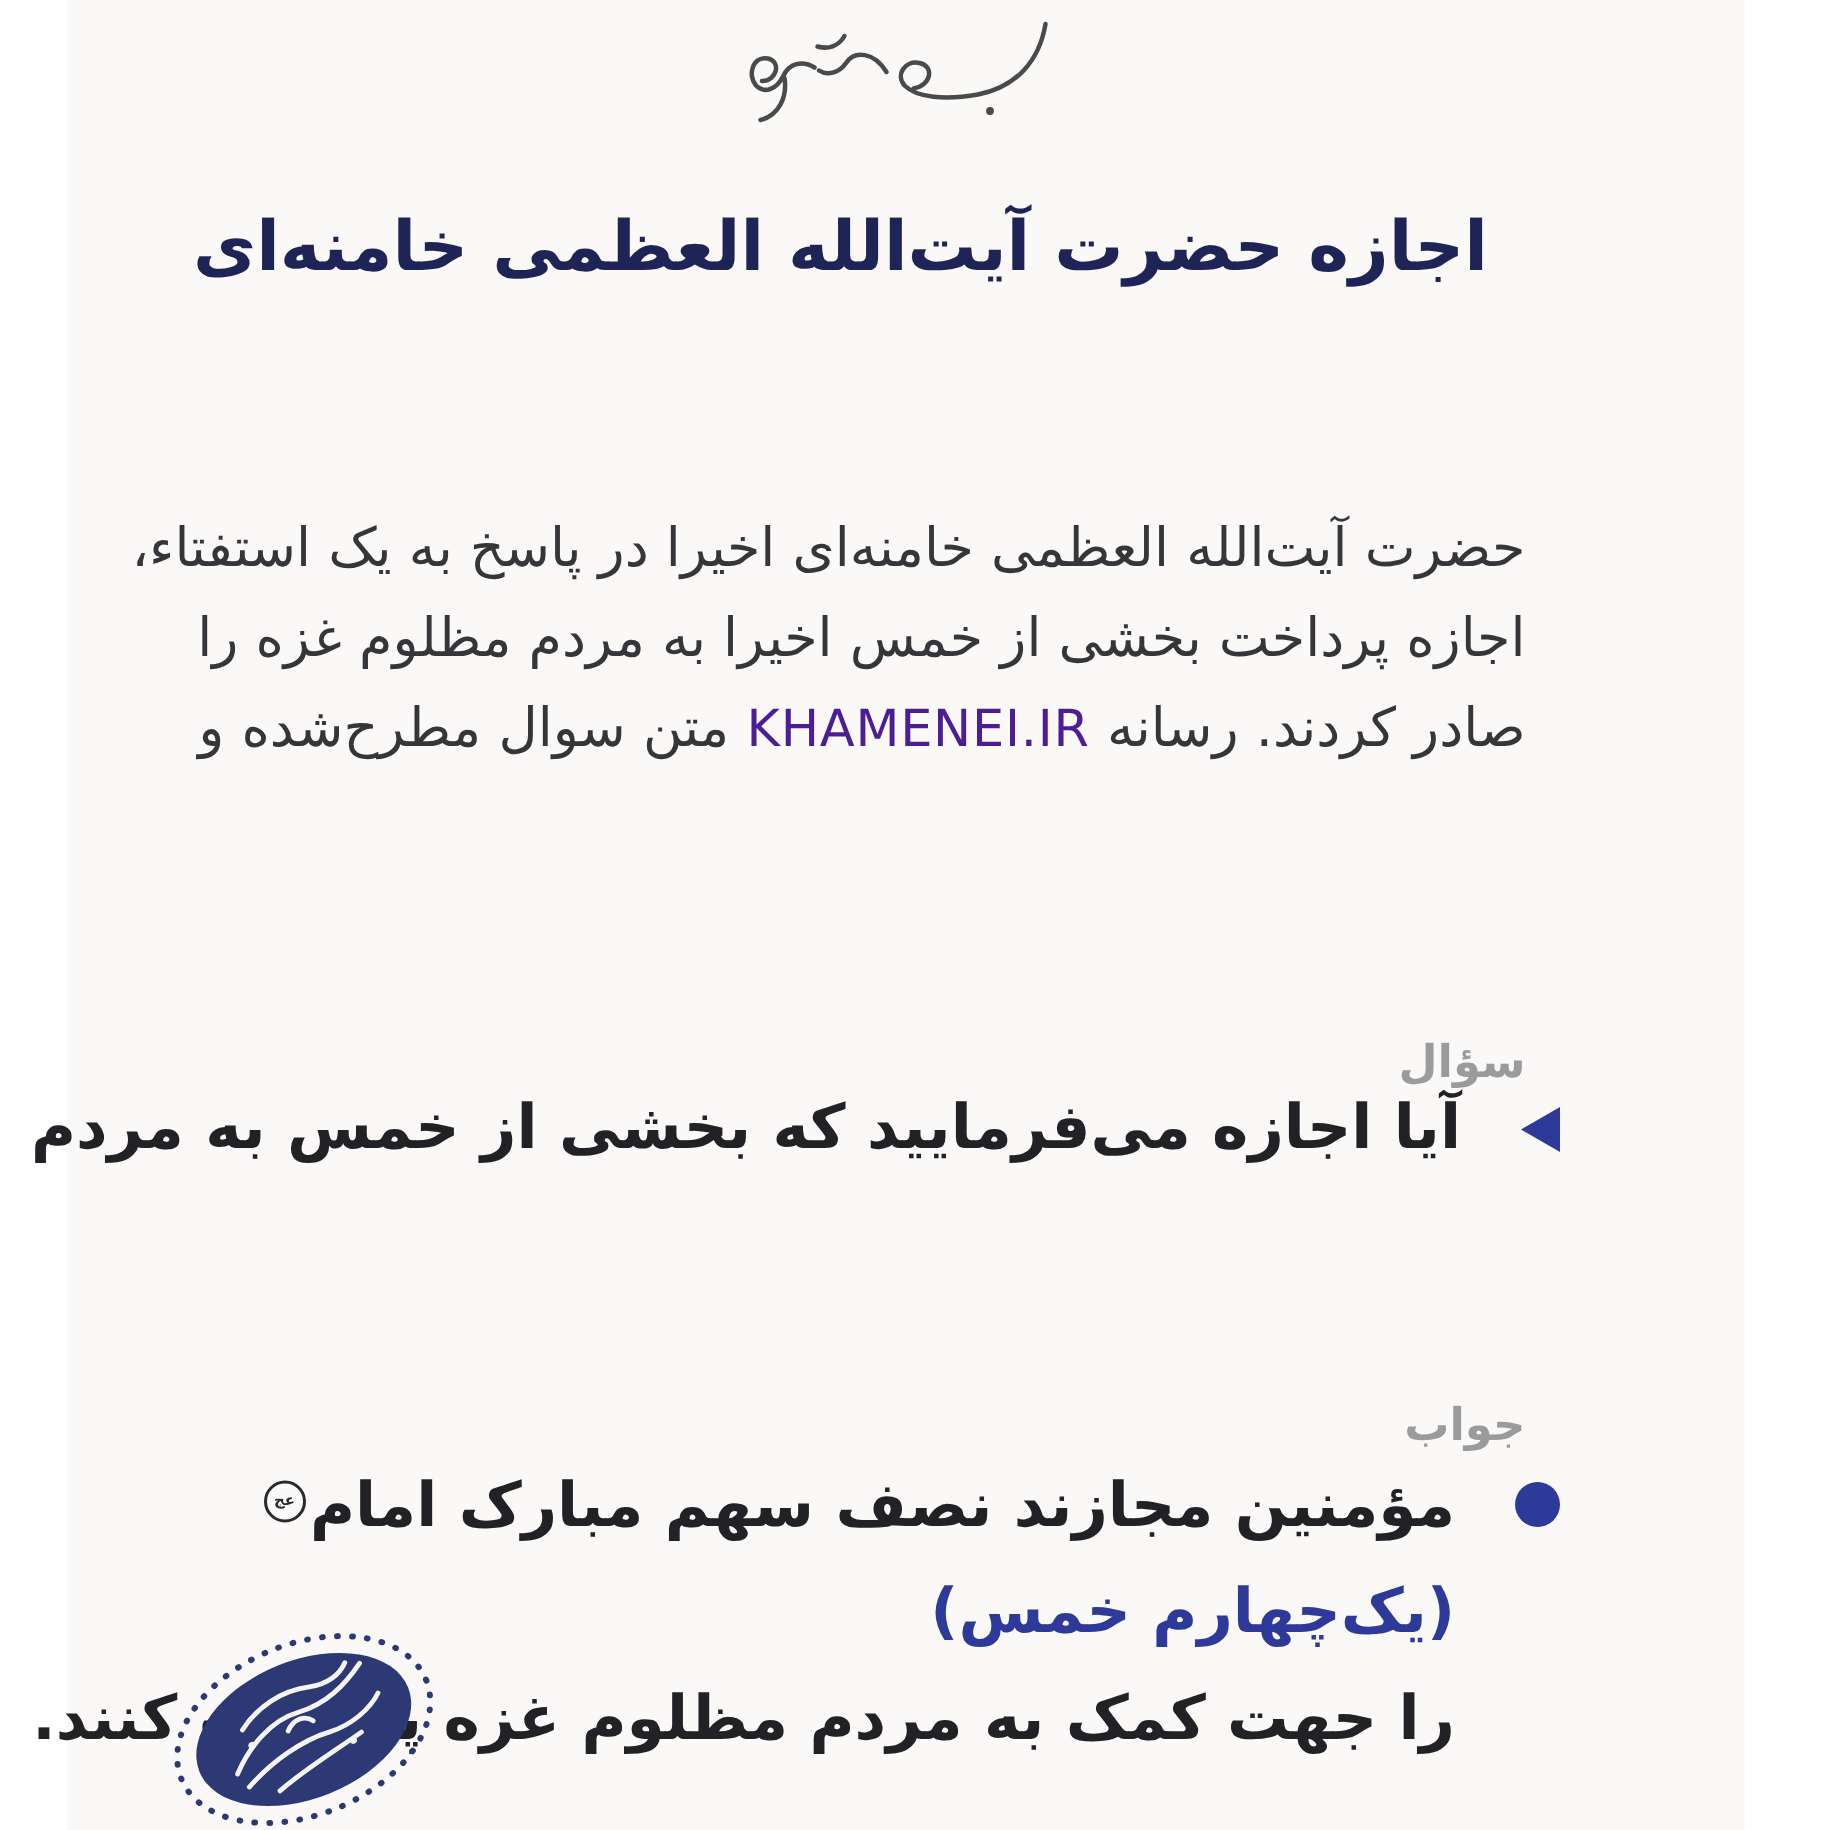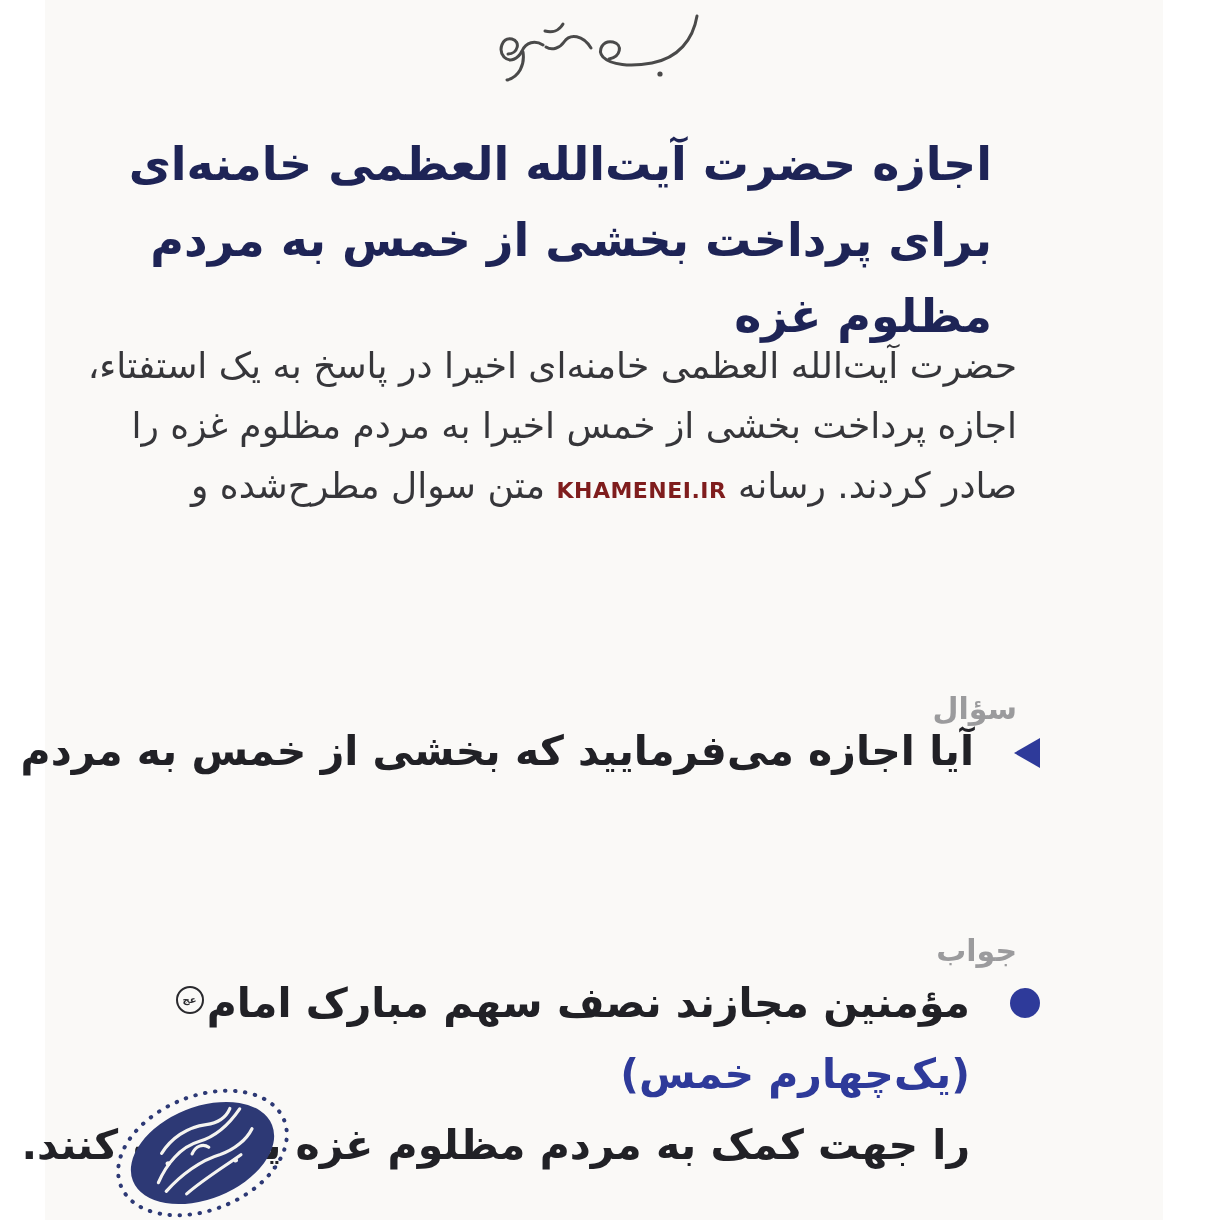--- a/index.html
+++ b/index.html
@@ -38,23 +38,23 @@
   
   .intro{
     position:absolute;
     top:336px;right:203px;
     direction:rtl;text-align:right;
     font-size:36px;font-weight:500;
     line-height:60px;
     color:#36363a;
   }
   .brand{
-    color:#7f1d1d;
-    font-weight:700;
-    font-size:22px;
+    color:#4c1d95;
+    font-weight:400;
+    font-size:34px;
     letter-spacing:0.5px;
   }
   
   .section-label{
     position:absolute;
     right:203px;
     direction:rtl;text-align:right;
     font-size:30px;font-weight:600;
     color:#9b9b9d;
     margin-top:39px;
@@ -126,21 +126,20 @@
       <path d="M101,42 C93,29 80,27 74,36 C70,42 62,45 56,41"></path>
       <path d="M73,18 C69,25 62,27 55,25"></path>
       <path d="M53,39 C45,34 36,36 32,45 C28,53 20,57 14,51 C8,44 12,31 22,33 C31,35 28,48 18,48"></path>
       <path d="M33,46 C35,59 29,71 17,74"></path>
     </g>
     <circle cx="170" cy="68" r="2.6" fill="#4a4a4a"></circle>
   </svg>
 
   <div class="title">
     <div>اجازه حضرت آیت‌الله العظمی خامنه‌ای</div>
-    <div>برای پرداخت بخشی از خمس به مردم مظلوم غزه</div>
   </div>
 
   <div class="intro">
     <div>حضرت آیت‌الله العظمی خامنه‌ای اخیرا در پاسخ به یک استفتاء،</div>
     <div>اجازه پرداخت بخشی از خمس اخیرا به مردم مظلوم غزه را</div>
     <div>
       <span>صادر کردند. رسانه </span><span class="brand">KHAMENEI.IR</span><span> متن سوال مطرح‌شده و</span>
     </div>
   </div>
 

